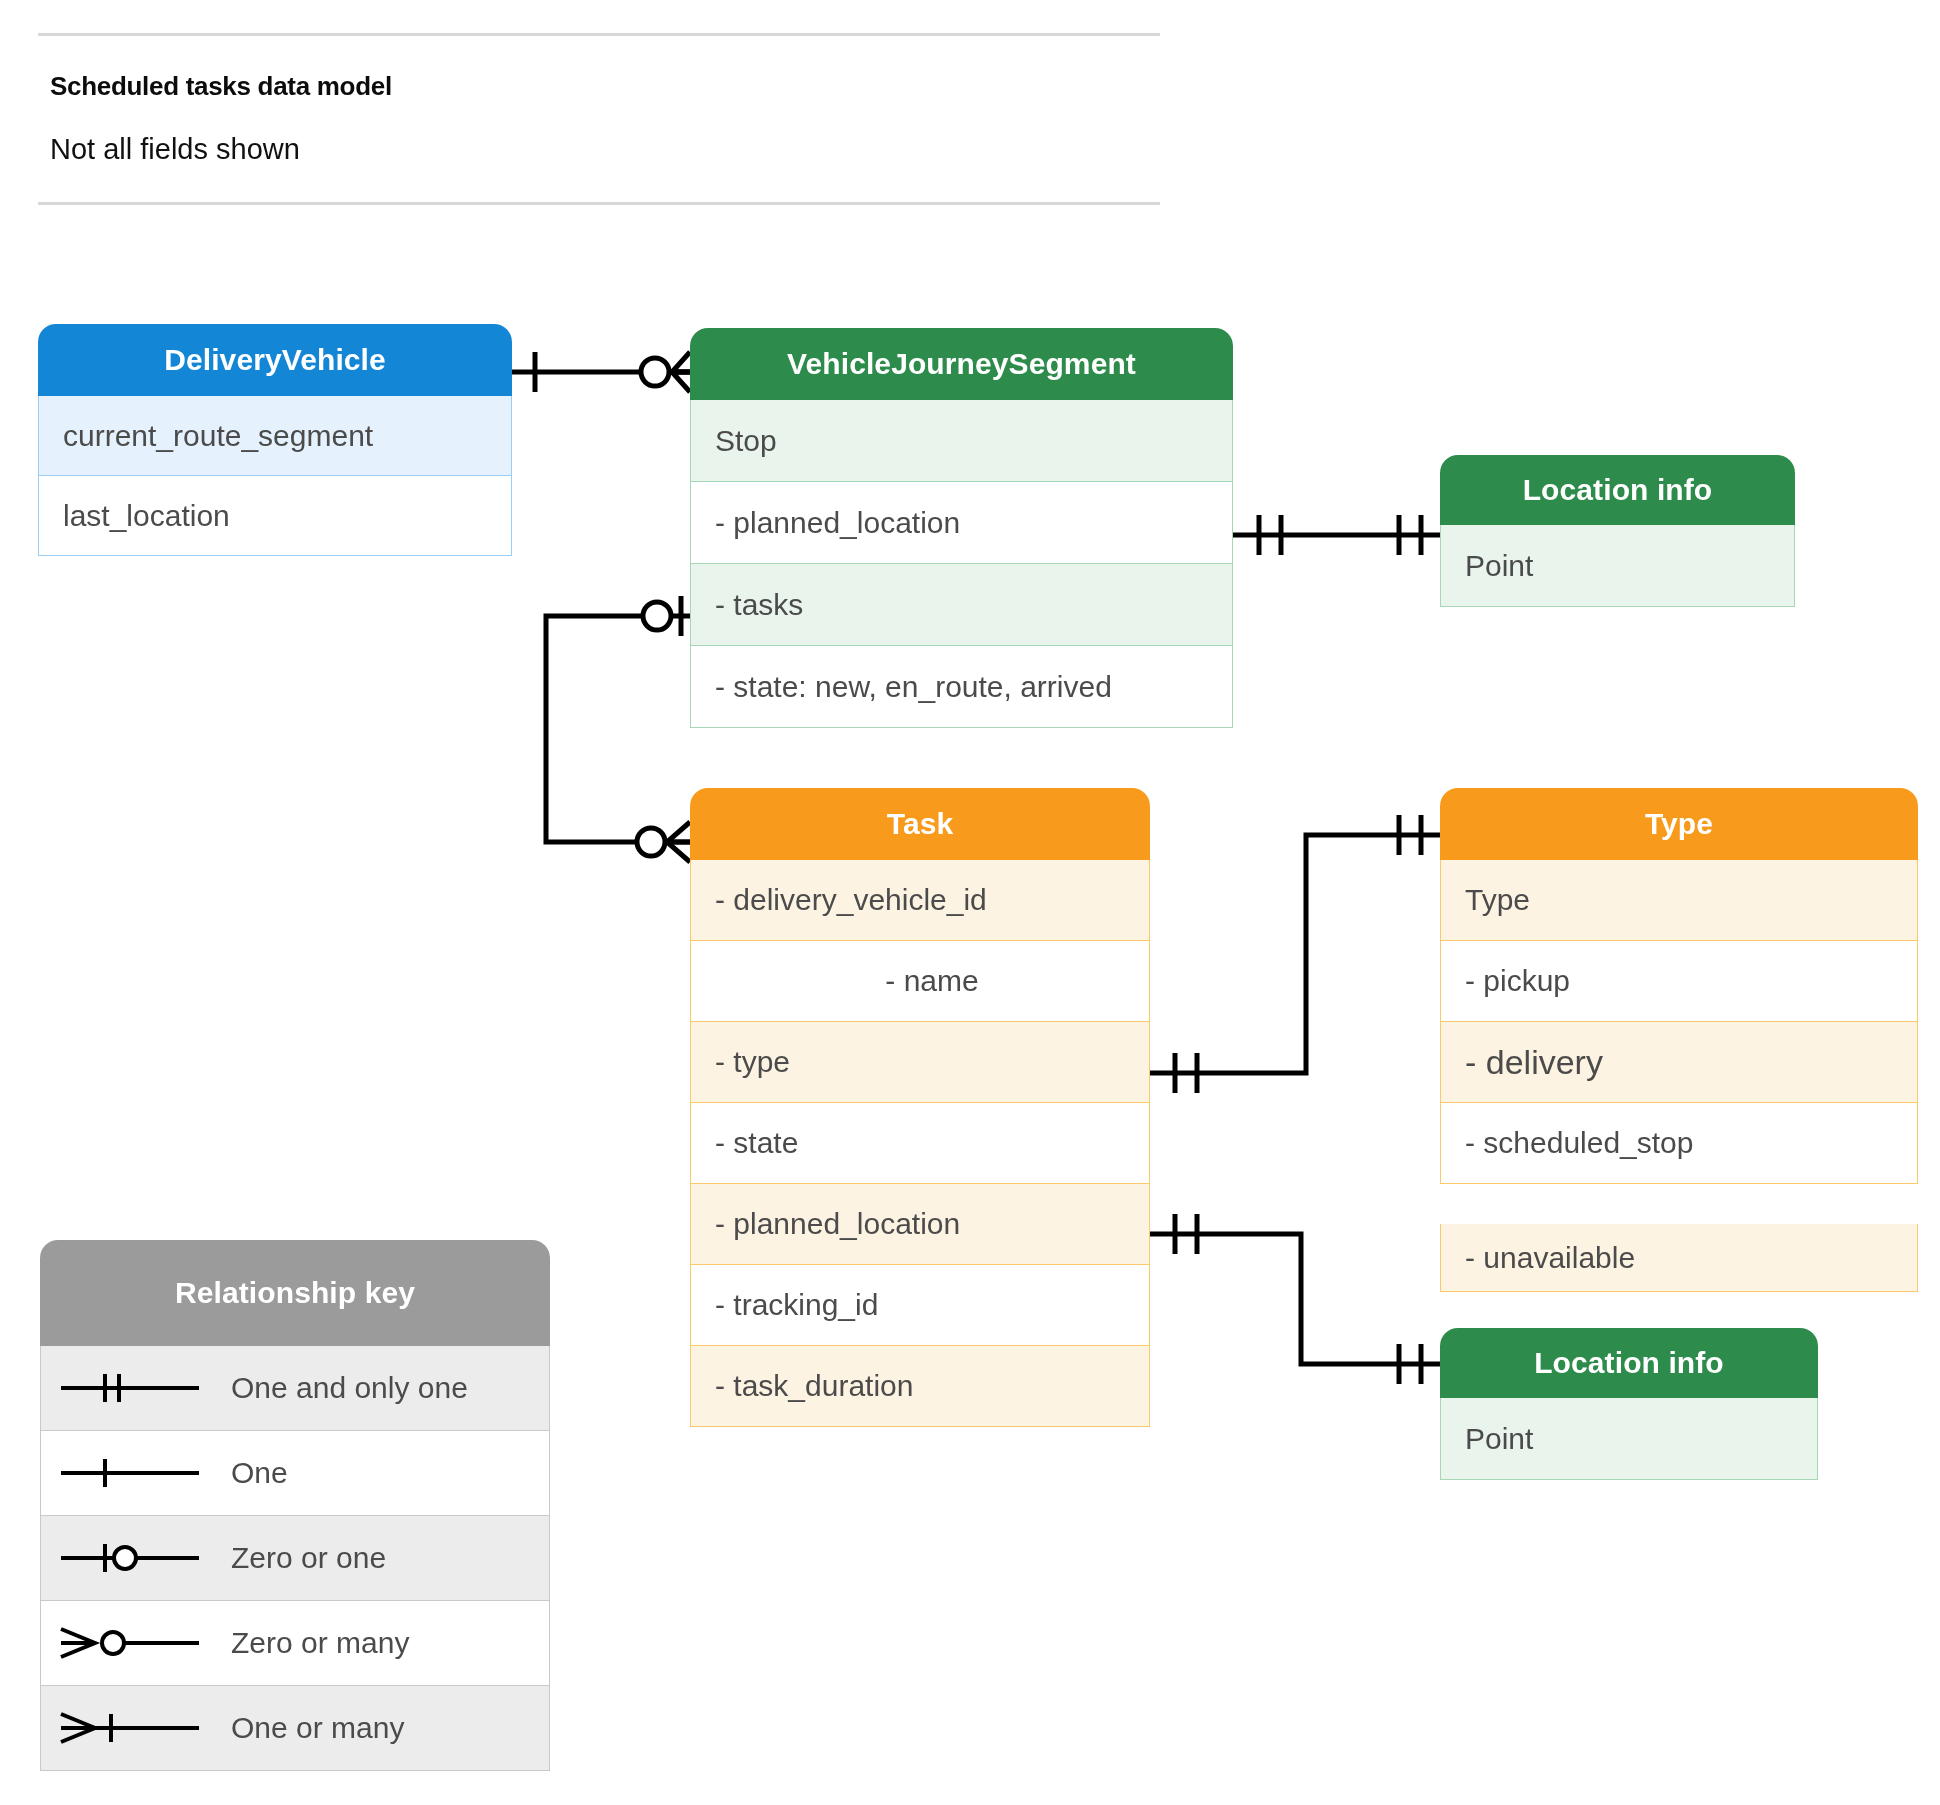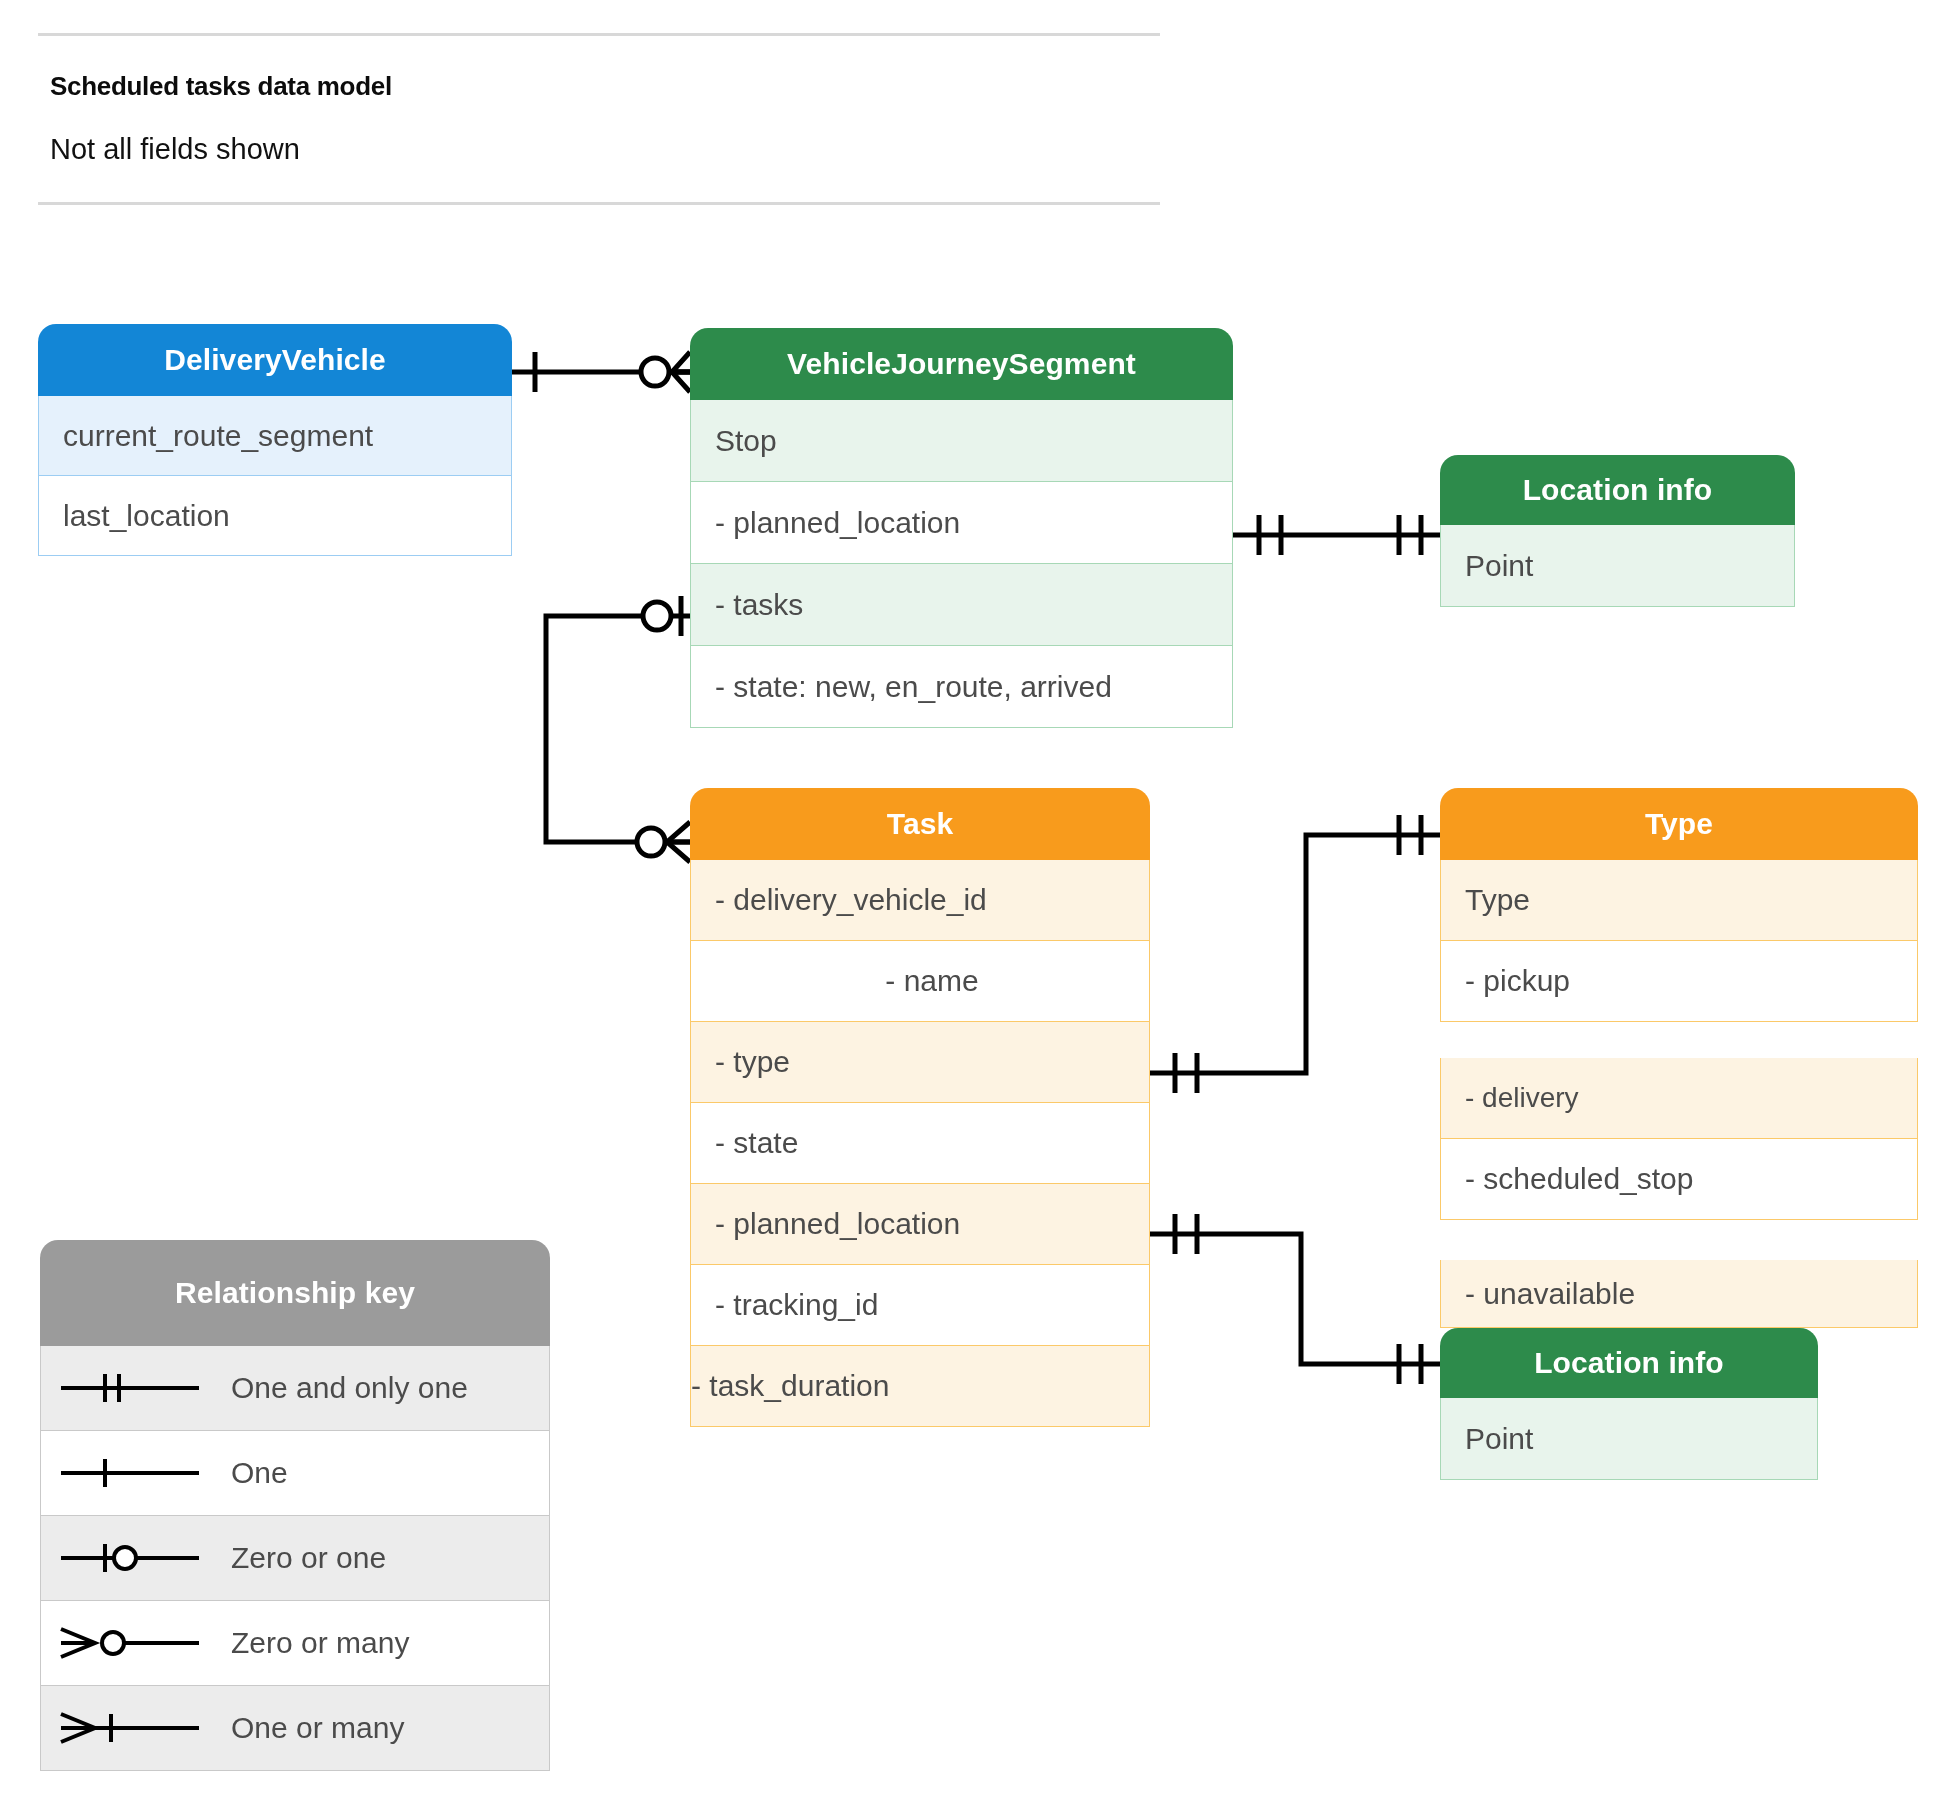--- a/index.html
+++ b/index.html
@@ -162,36 +162,36 @@
   </div>
   <div class="erow" style="height:81px;padding-left:24px;font-size:30px;">
     <span class="lbl">- state</span>
   </div>
   <div class="erow alt" style="height:81px;padding-left:24px;font-size:30px;">
     <span class="lbl">- planned_location</span>
   </div>
   <div class="erow" style="height:81px;padding-left:24px;font-size:30px;">
     <span class="lbl">- tracking_id</span>
   </div>
-  <div class="erow alt" style="height:81px;font-size:30px;">
+  <div class="erow alt" style="height:81px;padding-left:24px;font-size:30px;">
     <span class="lbl">- task_duration</span>
   </div>
 </div>
 
 <div class="entity c-orange" style="left:1440px;top:788px;width:478px;">
   <div class="ehead" style="height:72px;font-size:30px;">
     <span>Type</span>
   </div>
   <div class="erow alt" style="height:81px;padding-left:24px;font-size:30px;">
     <span class="lbl">Type</span>
   </div>
   <div class="erow" style="height:81px;padding-left:24px;font-size:30px;">
     <span class="lbl">-  pickup</span>
   </div>
-  <div class="erow alt" style="height:81px;padding-left:24px;font-size:28px;margin-top:36px;">
+  <div class="erow alt" style="height:81px;padding-left:24px;font-size:34px;">
     <span class="lbl">-  delivery</span>
   </div>
   <div class="erow" style="height:81px;padding-left:24px;font-size:30px;">
     <span class="lbl">-  scheduled_stop</span>
   </div>
   <div class="erow alt" style="height:68px;padding-left:24px;font-size:30px;margin-top:40px;">
     <span class="lbl">-  unavailable</span>
   </div>
 </div>
 

